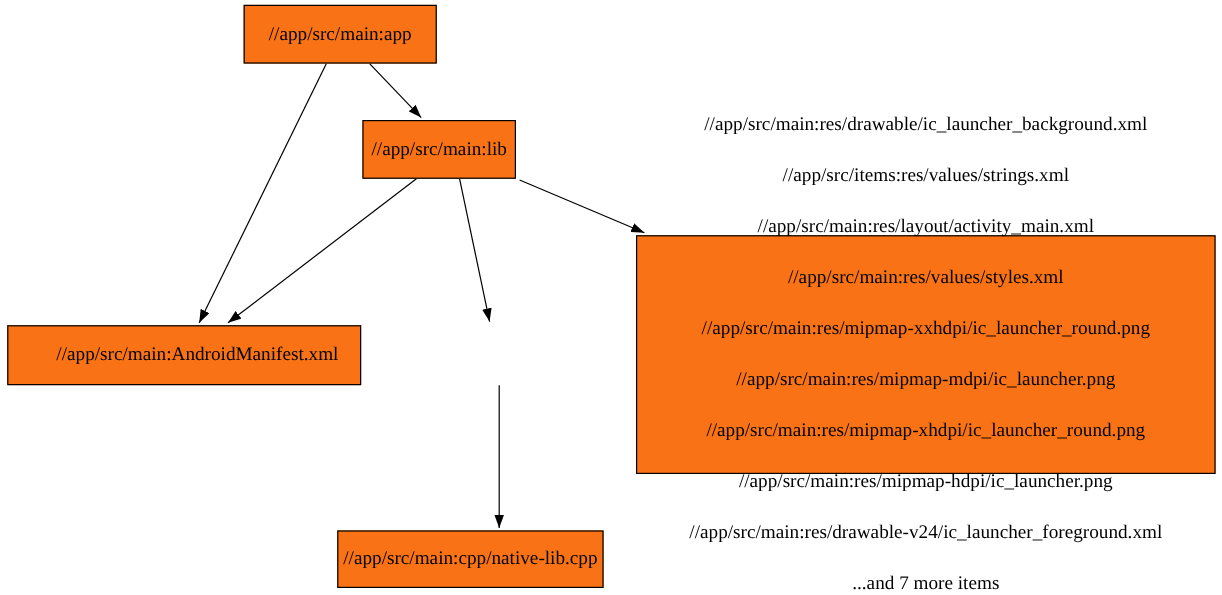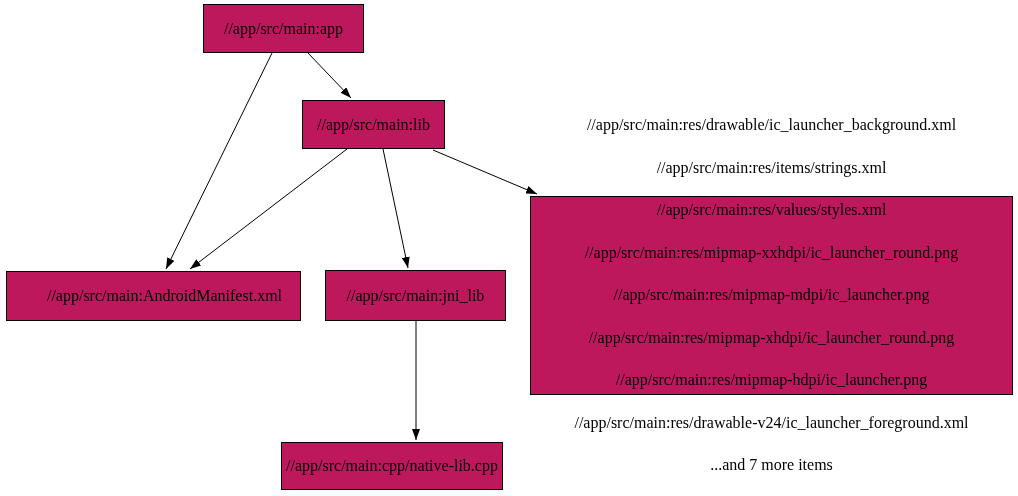--- a/index.html
+++ b/index.html
@@ -25,37 +25,37 @@
     pointer-events: none;
   }
   .edges line {
     stroke: #000000;
     stroke-width: 1;
   }
   .node {
     position: absolute;
     box-sizing: border-box;
     border: 1px solid #000000;
-    background: #be185d;
+    background: #f97316;
     display: flex;
     align-items: center;
     justify-content: center;
     text-align: center;
     font-size: 16px;
     white-space: nowrap;
   }
   .node.multi {
     flex-direction: column;
     justify-content: center;
     line-height: 18.5px;
     font-size: 16px;
     gap: 24px;
   }
   .node-app       { left: 203px; top: 4px;   width: 161px; height: 49px; }
-  .node-lib       { left: 302px; top: 100px; width: 143px; height: 49px; }
+  .node-lib       { left: 302px; top: 100px; width: 128px; height: 49px; }
   .node-manifest  { left: 6px;   top: 271px; width: 295px; height: 50px; padding-left: 22px; }
   .node-jni-lib   { left: 325px; top: 270px; width: 181px; height: 51px; }
   .node-resources { left: 530px; top: 196px; width: 483px; height: 199px; }
   .node-native    { left: 281px; top: 442px; width: 222px; height: 48px; }
 </style>
 </head>
 <body>
 
 <div class="canvas">
 
@@ -78,27 +78,25 @@
   </div>
 
   <div class="node node-lib">
     <span>//app/src/main:lib</span>
   </div>
 
   <div class="node node-manifest">
     <span>//app/src/main:AndroidManifest.xml</span>
   </div>
 
-  <div class="node node-jni-lib">
-    <span>//app/src/main:jni_lib</span>
-  </div>
 
   <div class="node multi node-resources">
     <div>//app/src/main:res/drawable/ic_launcher_background.xml</div>
-    <div>//app/src/main:res/items/strings.xml</div>
+    <div>//app/src/items:res/values/strings.xml</div>
+    <div>//app/src/main:res/layout/activity_main.xml</div>
     <div>//app/src/main:res/values/styles.xml</div>
     <div>//app/src/main:res/mipmap-xxhdpi/ic_launcher_round.png</div>
     <div>//app/src/main:res/mipmap-mdpi/ic_launcher.png</div>
     <div>//app/src/main:res/mipmap-xhdpi/ic_launcher_round.png</div>
     <div>//app/src/main:res/mipmap-hdpi/ic_launcher.png</div>
     <div>//app/src/main:res/drawable-v24/ic_launcher_foreground.xml</div>
     <div>...and 7 more items</div>
   </div>
 
   <div class="node node-native">

